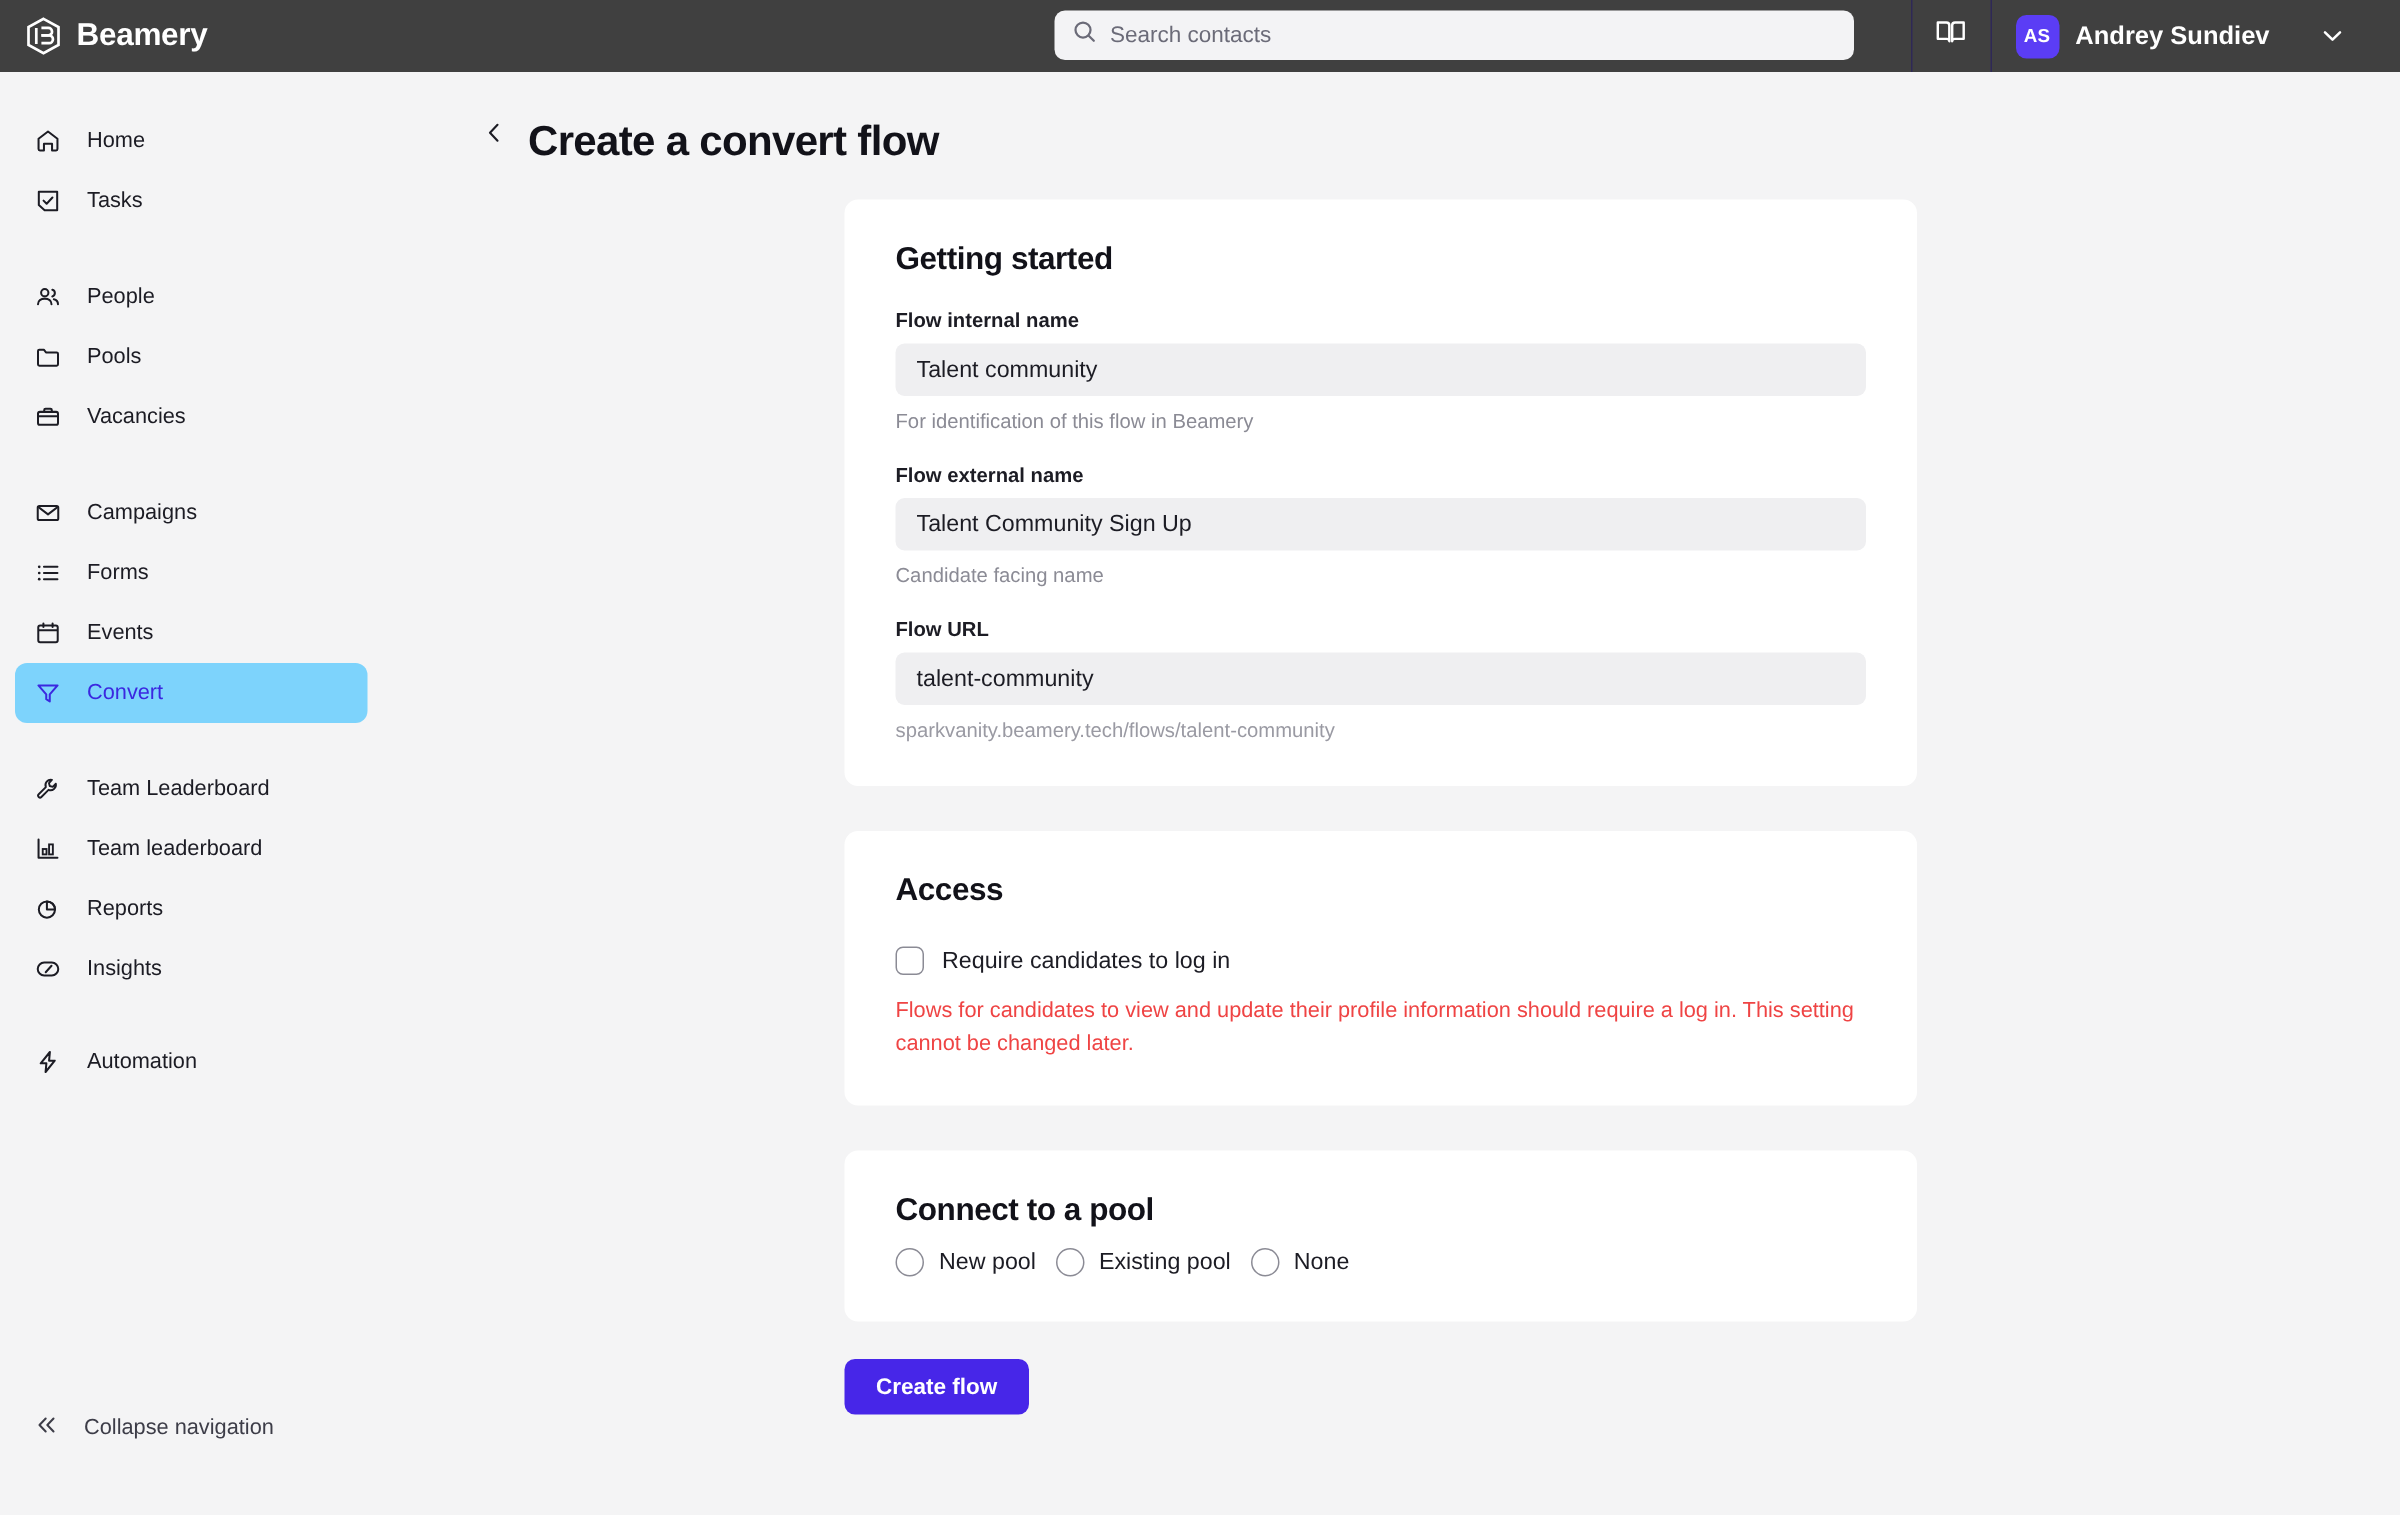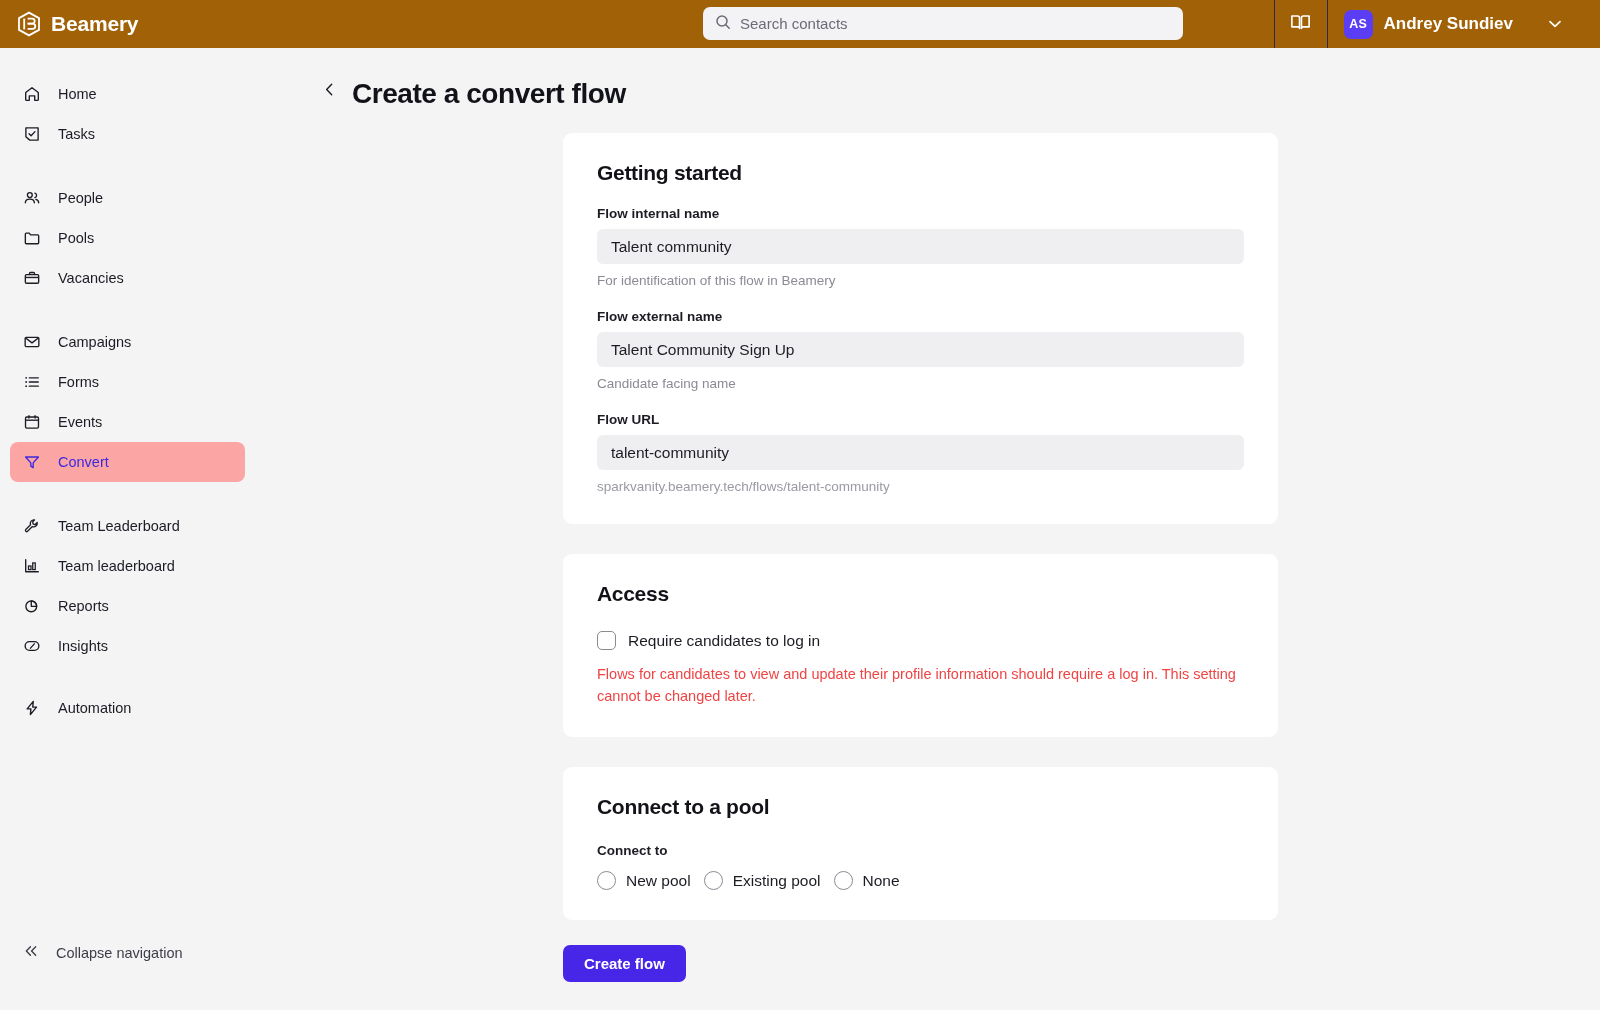--- a/index.html
+++ b/index.html
@@ -10,21 +10,21 @@
     background: #f4f4f5;
     font-family: "Liberation Sans", sans-serif;
     -webkit-font-smoothing: antialiased;
   }
 
   
   .topbar {
     position: absolute;
     top: 0; left: 0;
     width: 1600px; height: 48px;
-    background: #a16207;
+    background: #404040;
     display: flex;
     align-items: center;
     z-index: 20;
   }
   .topbar-left {
     width: 255px;
     height: 48px;
     display: flex;
     align-items: center;
     padding-left: 16px;
@@ -43,21 +43,21 @@
     display: flex;
     justify-content: center;
     height: 48px;
     align-items: center;
     position: relative;
   }
   .search-box {
     position: absolute;
     left: 448px;
     top: 7px;
-    width: 480px;
+    width: 533px;
     height: 33px;
     background: #f3f3f5;
     border-radius: 7px;
     display: flex;
     align-items: center;
     padding: 0 12px;
     gap: 9px;
   }
   .search-box .ph {
     color: #6b6b78;
@@ -126,21 +126,21 @@
     color: #1c1c24;
     font-size: 14.5px;
     cursor: pointer;
   }
   .nav-item .ico {
     width: 20px; height: 20px;
     display: flex; align-items: center; justify-content: center;
     flex: 0 0 20px;
   }
   .nav-item.active {
-    background: #fca5a5;
+    background: #7dd3fc;
     color: #3b28e0;
   }
   .nav-item.active .ico svg { stroke: #3b28e0; }
   .nav-gap { height: 24px; }
   .nav-gap-sm { height: 22px; }
   .collapse-row {
     position: absolute;
     bottom: 47px; left: 0;
     width: 255px;
     display: flex;
@@ -552,21 +552,20 @@
     <h2 class="card-title">Access</h2>
     <div class="check-row">
       <span class="checkbox"></span>
       <span class="check-label">Require candidates to log in</span>
     </div>
     <p class="check-help">Flows for candidates to view and update their profile information should require a log in. This setting cannot be changed later.</p>
   </section>
 
   <section class="card">
     <h2 class="card-title">Connect to a pool</h2>
-    <div class="radio-label">Connect to</div>
     <div class="radio-row">
       <label class="radio-opt">
         <span class="radio"></span>
         <span class="radio-text">New pool</span>
       </label>
       <label class="radio-opt">
         <span class="radio"></span>
         <span class="radio-text">Existing pool</span>
       </label>
       <label class="radio-opt">

